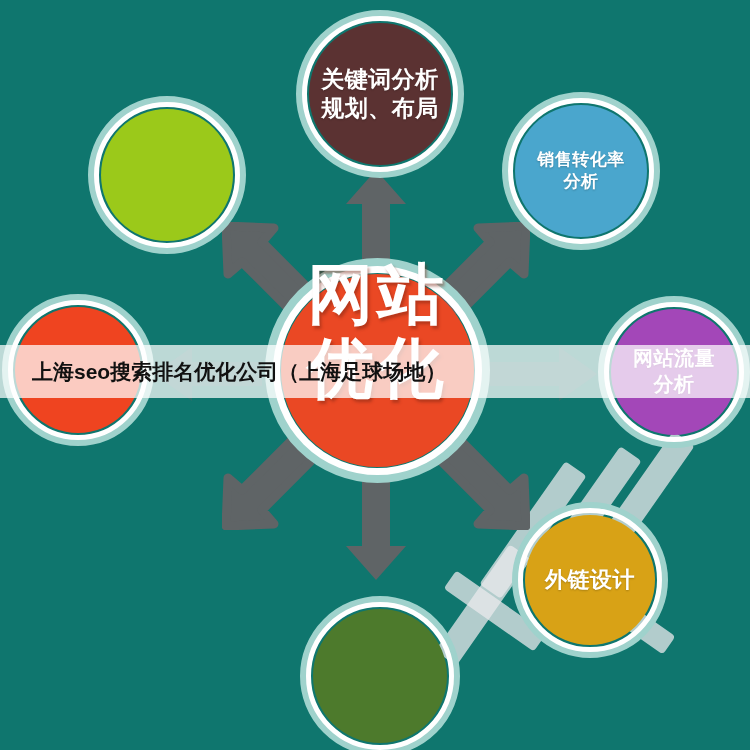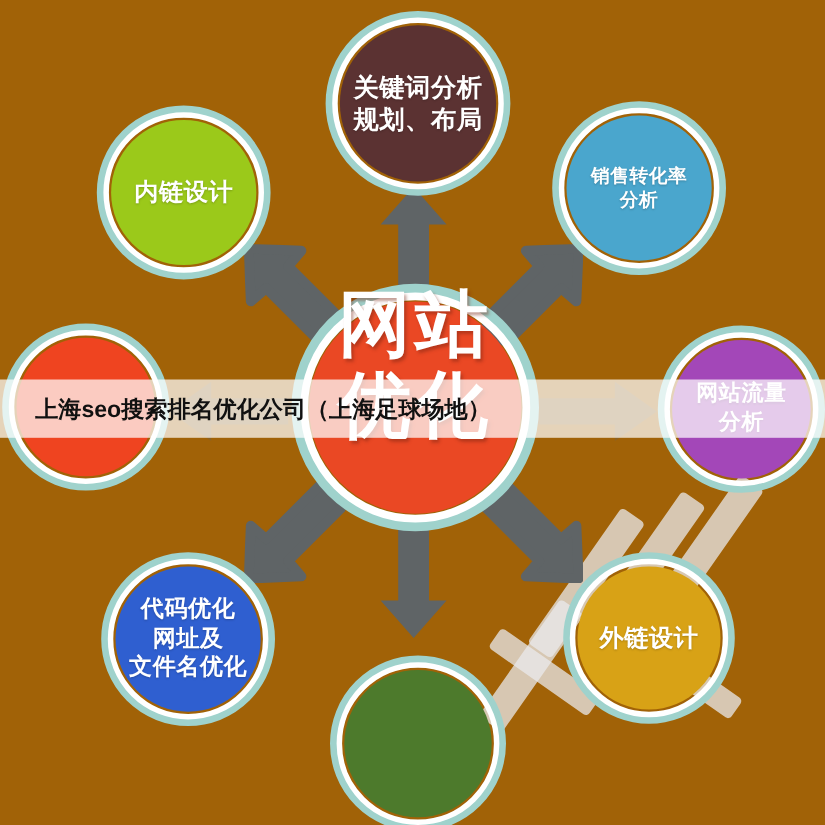--- a/index.html
+++ b/index.html
@@ -7,21 +7,21 @@
     padding: 0;
     background: #ffffff;
   }
   body {
     font-family: "Liberation Sans", "DejaVu Sans", sans-serif;
   }
   #stage {
     position: relative;
     width: 750px;
     height: 750px;
-    background: #a16207;
+    background: #0f766e;
     overflow: hidden;
   }
 
   
   .watermark {
     position: absolute;
     pointer-events: none;
     background: #e9eaec;
     opacity: .75;
     border-radius: 4px;
@@ -222,40 +222,31 @@
     <div class="disc" style="inset:13px; background:#d8a216;"></div>
     <span class="label" style="font-size:22px;">外链设计</span>
   </div>
 
   <div class="bubble" style="left:300px; top:596px; width:160px; height:160px;">
     <div class="ring"></div>
     <div class="ring-white" style="inset:6px;"></div>
     <div class="disc" style="inset:13px; background:#4d7a2c;"></div>
   </div>
 
-  <div class="bubble" style="left:92px; top:502px; width:158px; height:158px;">
-    <div class="ring"></div>
-    <div class="ring-white" style="inset:6px;"></div>
-    <div class="disc" style="inset:13px; background:#2f5fd0;"></div>
-    <span class="label" style="font-size:21px;">代码优化
-网址及
-文件名优化</span>
-  </div>
 
   <div class="bubble" style="left:2px; top:294px; width:152px; height:152px;">
     <div class="ring"></div>
     <div class="ring-white" style="inset:6px;"></div>
     <div class="disc" style="inset:13px; background:#ef4420;"></div>
   </div>
 
   <div class="bubble" style="left:88px; top:96px; width:158px; height:158px;">
     <div class="ring"></div>
     <div class="ring-white" style="inset:6px;"></div>
     <div class="disc" style="inset:13px; background:#9bc91a;"></div>
-    <span class="label" style="font-size:22px;">内链设计</span>
   </div>
 
   <div id="hub" style="left:265px; top:258px; width:225px; height:225px;">
     <div class="hub-ring"></div>
     <div class="hub-ring-white"></div>
     <div class="hub-disc" style="background:#ea4824;"></div>
     <span class="hub-label">网站
 优化</span>
   </div>
 

